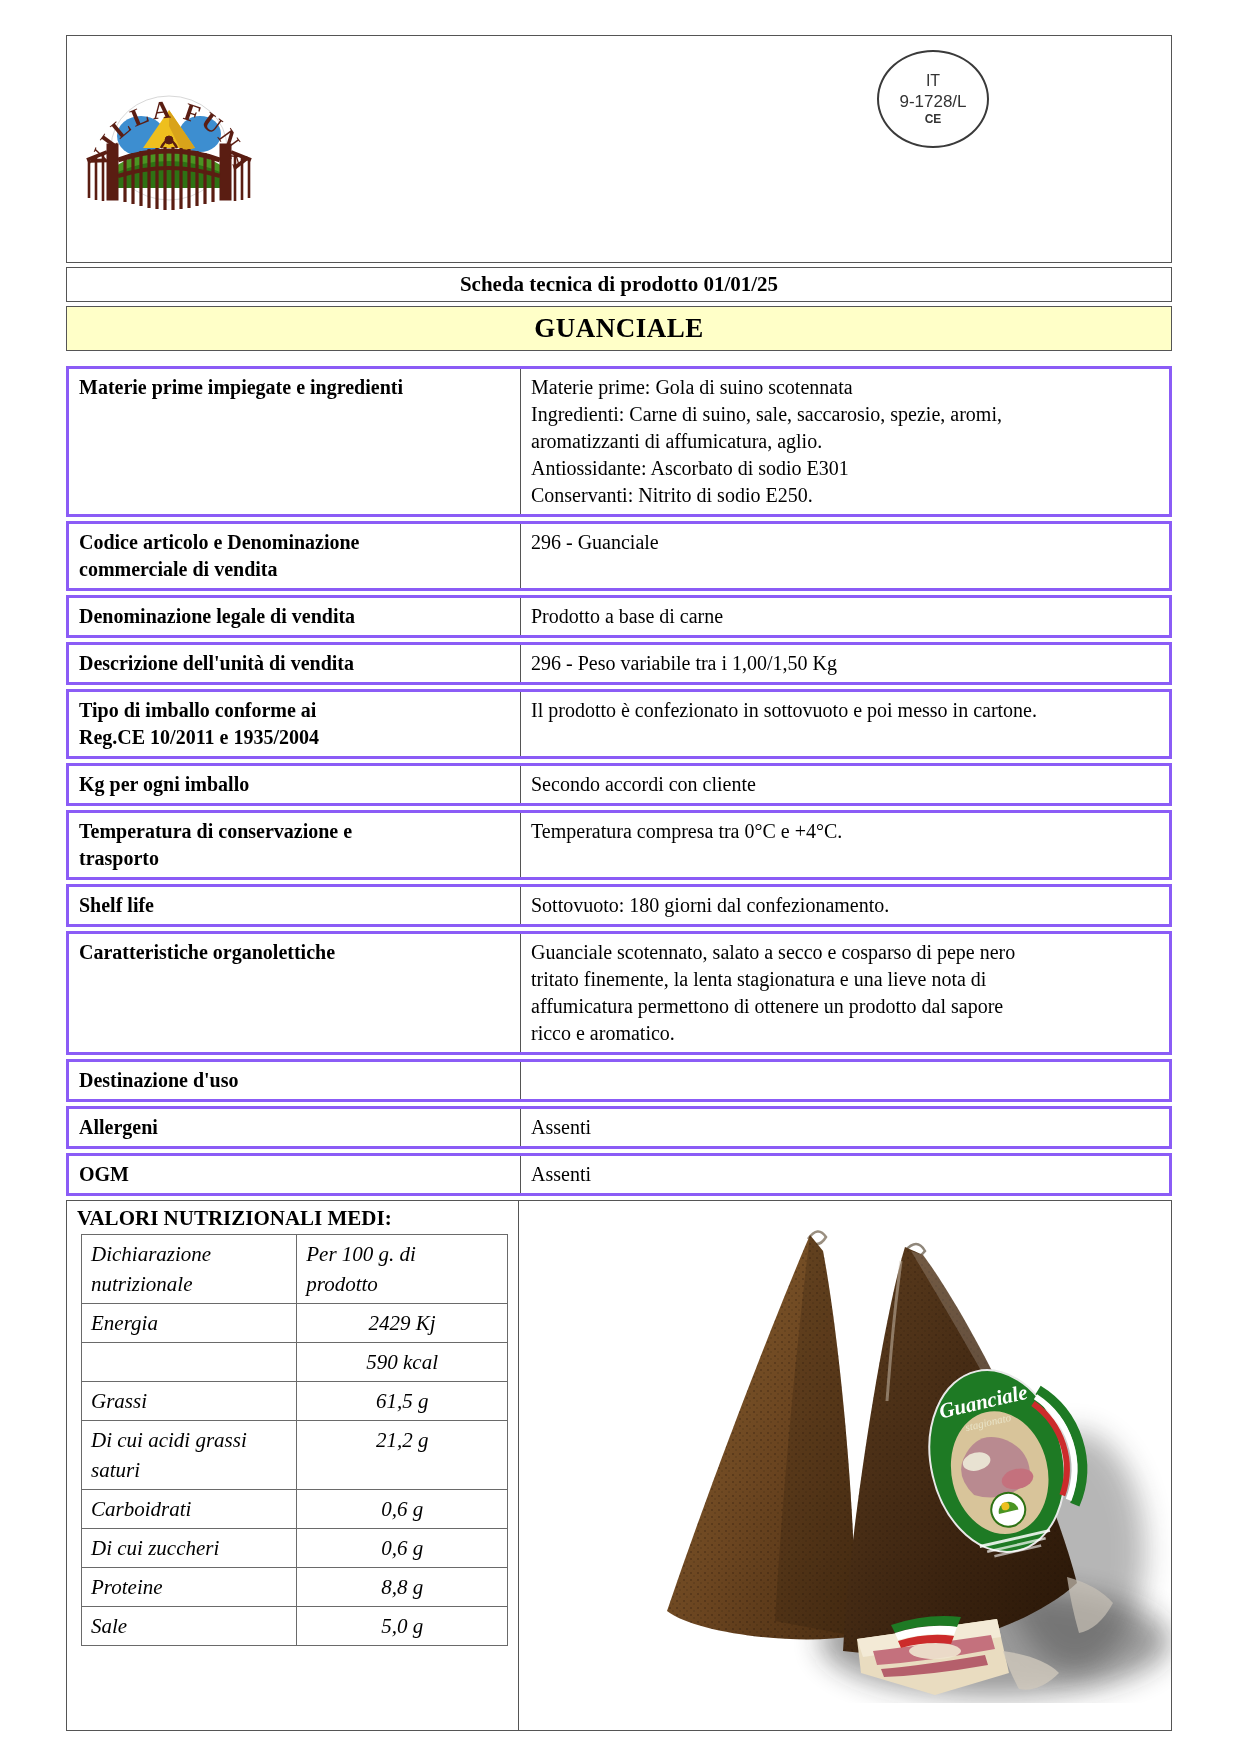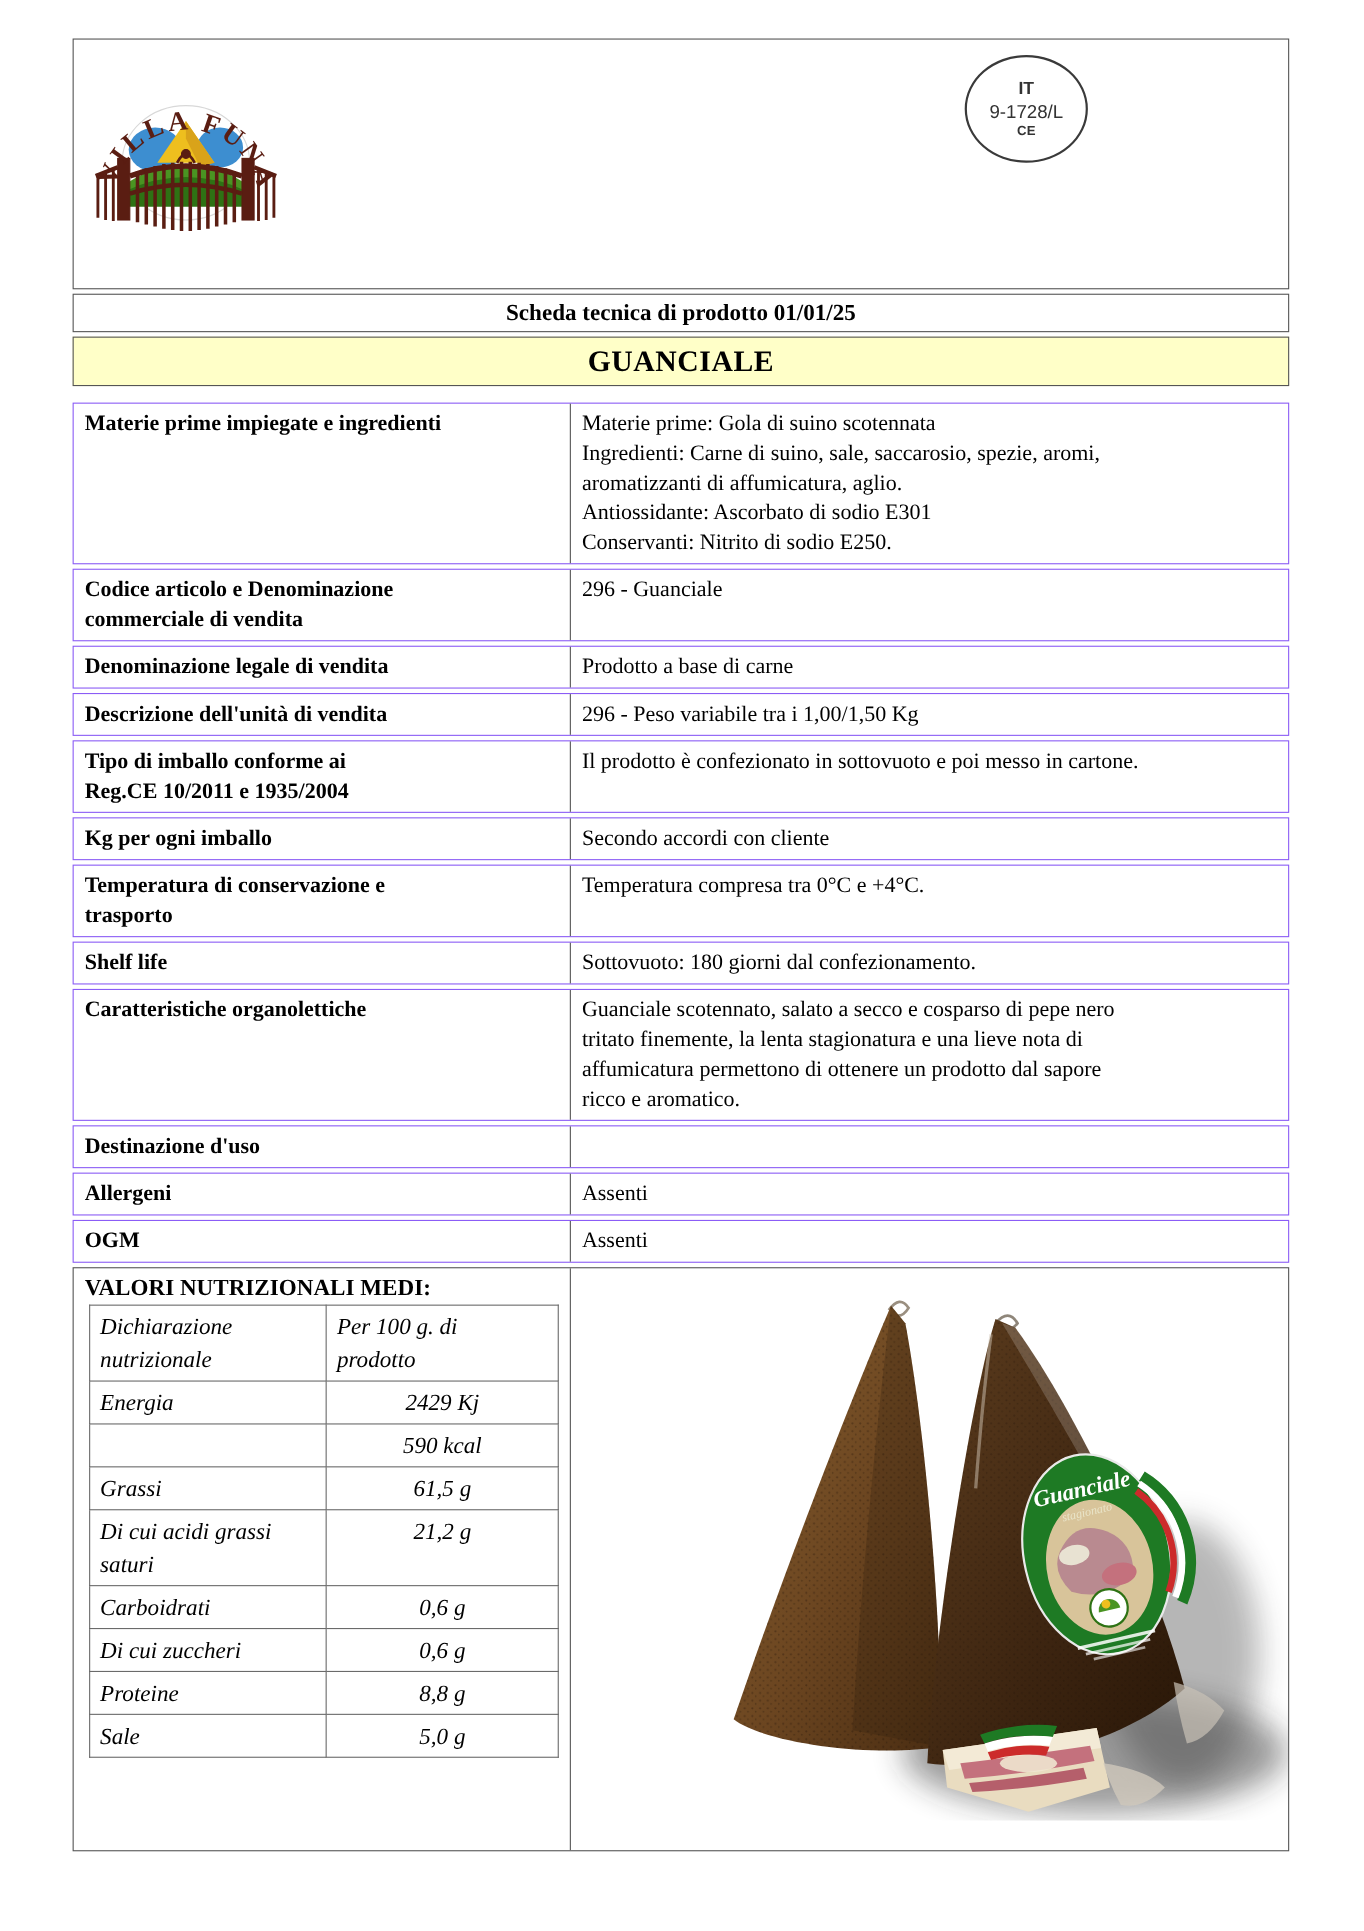--- a/index.html
+++ b/index.html
@@ -11,30 +11,30 @@
   .header-box{position:relative;box-sizing:border-box;border:1px solid #555;
               height:228px;margin-bottom:4px;}
   .logo-wrap{position:absolute;left:14px;top:12px;width:176px;height:168px;}
   .header-center{position:absolute;left:180px;right:200px;top:52px;text-align:center;}
   .company-name{font-size:31px;font-weight:bold;letter-spacing:.5px;}
   .address-line{font-size:23px;font-weight:bold;margin-top:7px;}
   .ce-oval{position:absolute;right:182px;top:14px;width:112px;height:98px;
            border:2px solid #3a3a3a;border-radius:50%;box-sizing:border-box;
            display:flex;flex-direction:column;align-items:center;justify-content:center;
            font-family:"Liberation Sans","DejaVu Sans",sans-serif;color:#333;line-height:1.25;}
-  .ce-l1{font-size:16px;font-weight:bold;} .ce-l2{font-size:17px;} .ce-l3{font-size:12px;font-weight:bold;}
+  .ce-l1{font-size:16px;} .ce-l2{font-size:17px;} .ce-l3{font-size:12px;font-weight:bold;}
 
   
   .doc-title-row{box-sizing:border-box;border:1px solid #555;text-align:center;
                  font-size:21px;font-weight:bold;padding:4px 16px;margin-bottom:4px;}
   .banner{box-sizing:border-box;border:1px solid #555;background:#ffffc8;text-align:center;
           font-size:27px;font-weight:bold;letter-spacing:.5px;padding:6px 0;margin-bottom:15px;}
 
   
-  .spec-row{box-sizing:border-box;border:1px solid #8b5cf6;display:flex;margin-bottom:4px;}
+  .spec-row{box-sizing:border-box;border:3px solid #8b5cf6;display:flex;margin-bottom:4px;}
   .spec-label{flex:0 0 452px;box-sizing:border-box;border-right:1px solid #555;
               font-weight:bold;font-size:20px;line-height:27px;padding:5px 10px;
               white-space:pre-line;}
   .spec-value{flex:1;font-size:20px;line-height:27px;padding:5px 10px;white-space:pre-line;}
 
   
   .bottom-row{box-sizing:border-box;border:1px solid #555;display:flex;min-height:531px;}
   .bottom-left{flex:0 0 452px;box-sizing:border-box;border-right:1px solid #555;
                padding:4px 10px;}
   .bottom-right{flex:1;position:relative;overflow:hidden;}

